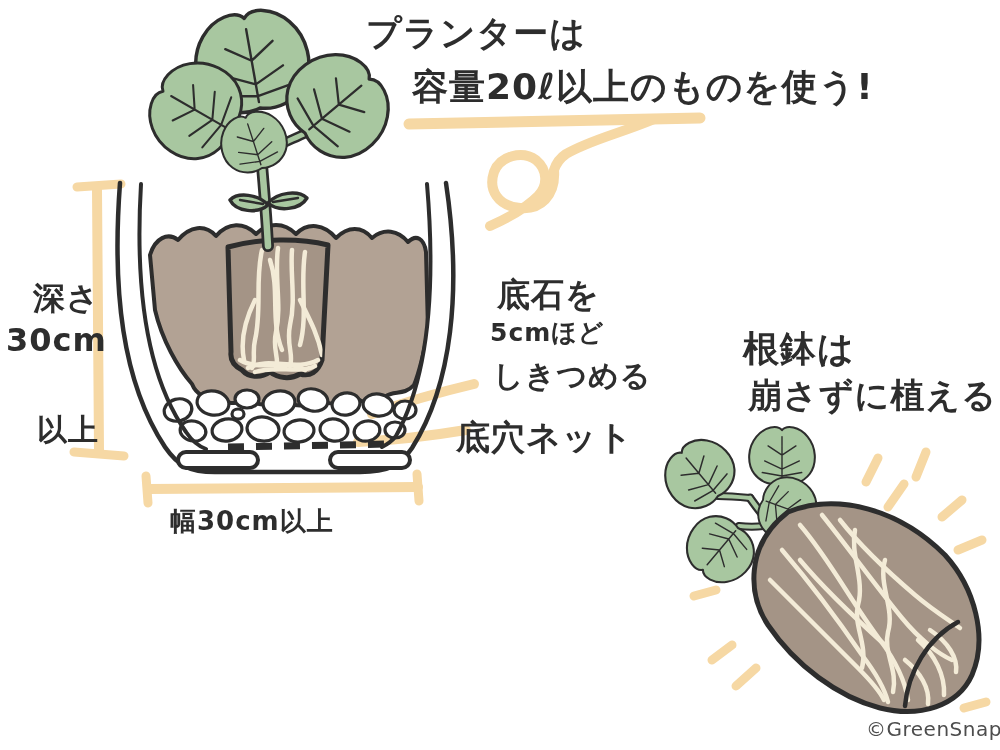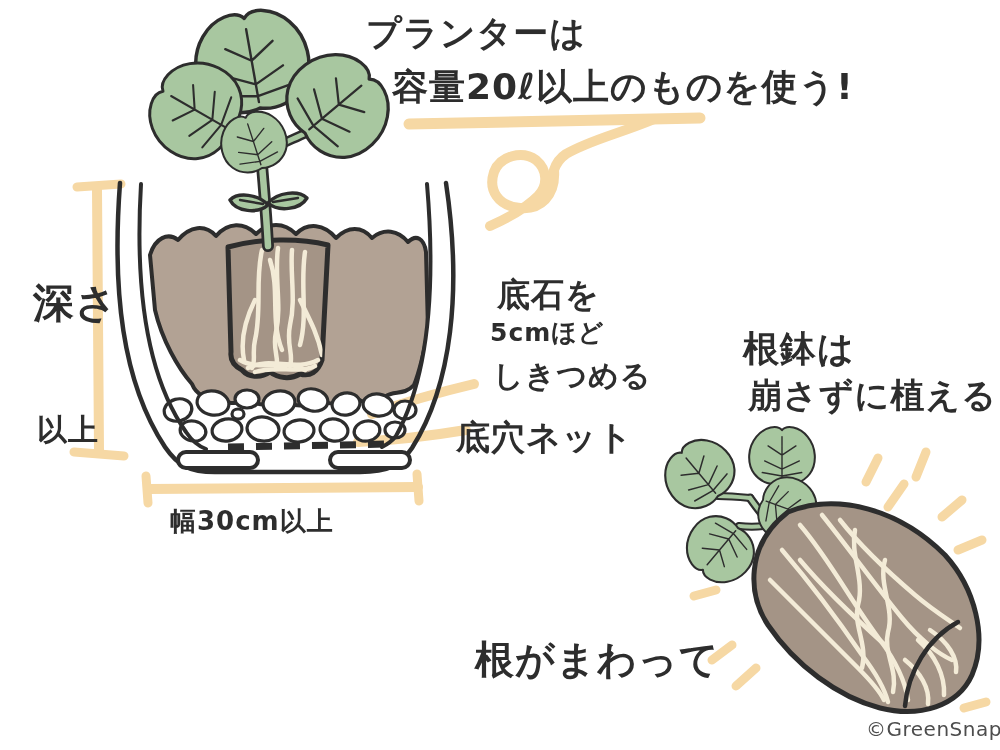--- a/index.html
+++ b/index.html
@@ -208,33 +208,33 @@
       <path d="M 885,560 C 878,585 895,608 888,632 C 883,652 898,670 893,692"></path>
       <path d="M 918,640 C 935,655 945,675 944,695"></path>
       <path d="M 905,660 C 920,672 930,688 928,704"></path>
       <path d="M 930,630 C 948,642 958,658 956,672"></path>
     </g>
     <path class="outl" stroke-width="4.5" d="M 958,622 C 928,638 908,672 905,706"></path>
   </g>
 </svg>
 
 <div class="txt" style="left:366px;top:15px;font-size:35px;">プランターは</div>
-<div class="txt" style="left:392px;top:68px;font-size:36px;">容量20ℓ以上のものを使う!</div>
-
-<div class="txt" style="left:33px;top:282px;font-size:41px;">深さ</div>
+<div class="txt" style="left:412px;top:68px;font-size:36px;">容量20ℓ以上のものを使う!</div>
+
+<div class="txt" style="left:33px;top:282px;font-size:32px;">深さ</div>
+<div class="txt" style="left:6px;top:324px;font-size:32px;">30cm</div>
 <div class="txt" style="left:37px;top:382px;font-size:30px;margin-top:32px;">以上</div>
 
 <div class="txt" style="left:465px;top:278px;font-size:33px;margin-left:32px;">底石を</div>
 <div class="txt" style="left:490px;top:320px;font-size:25px;">5cmほど</div>
 <div class="txt" style="left:493px;top:360px;font-size:30px;">しきつめる</div>
 
 <div class="txt" style="left:456px;top:420px;font-size:34px;">底穴ネット</div>
 
 <div class="txt" style="left:170px;top:508px;font-size:26px;">幅30cm以上</div>
 
 <div class="txt" style="left:748px;top:378px;font-size:34px;">崩さずに植える</div>
 <div class="txt" style="left:743px;top:330px;font-size:36px;">根鉢は</div>
 
-<div class="txt" style="left:475px;top:640px;font-size:39px;">根がまわって</div>
 
 <div class="txt credit" style="left:866px;top:719px;font-size:20px;">©GreenSnap</div>
 
 </div>
 
 </body></html>

